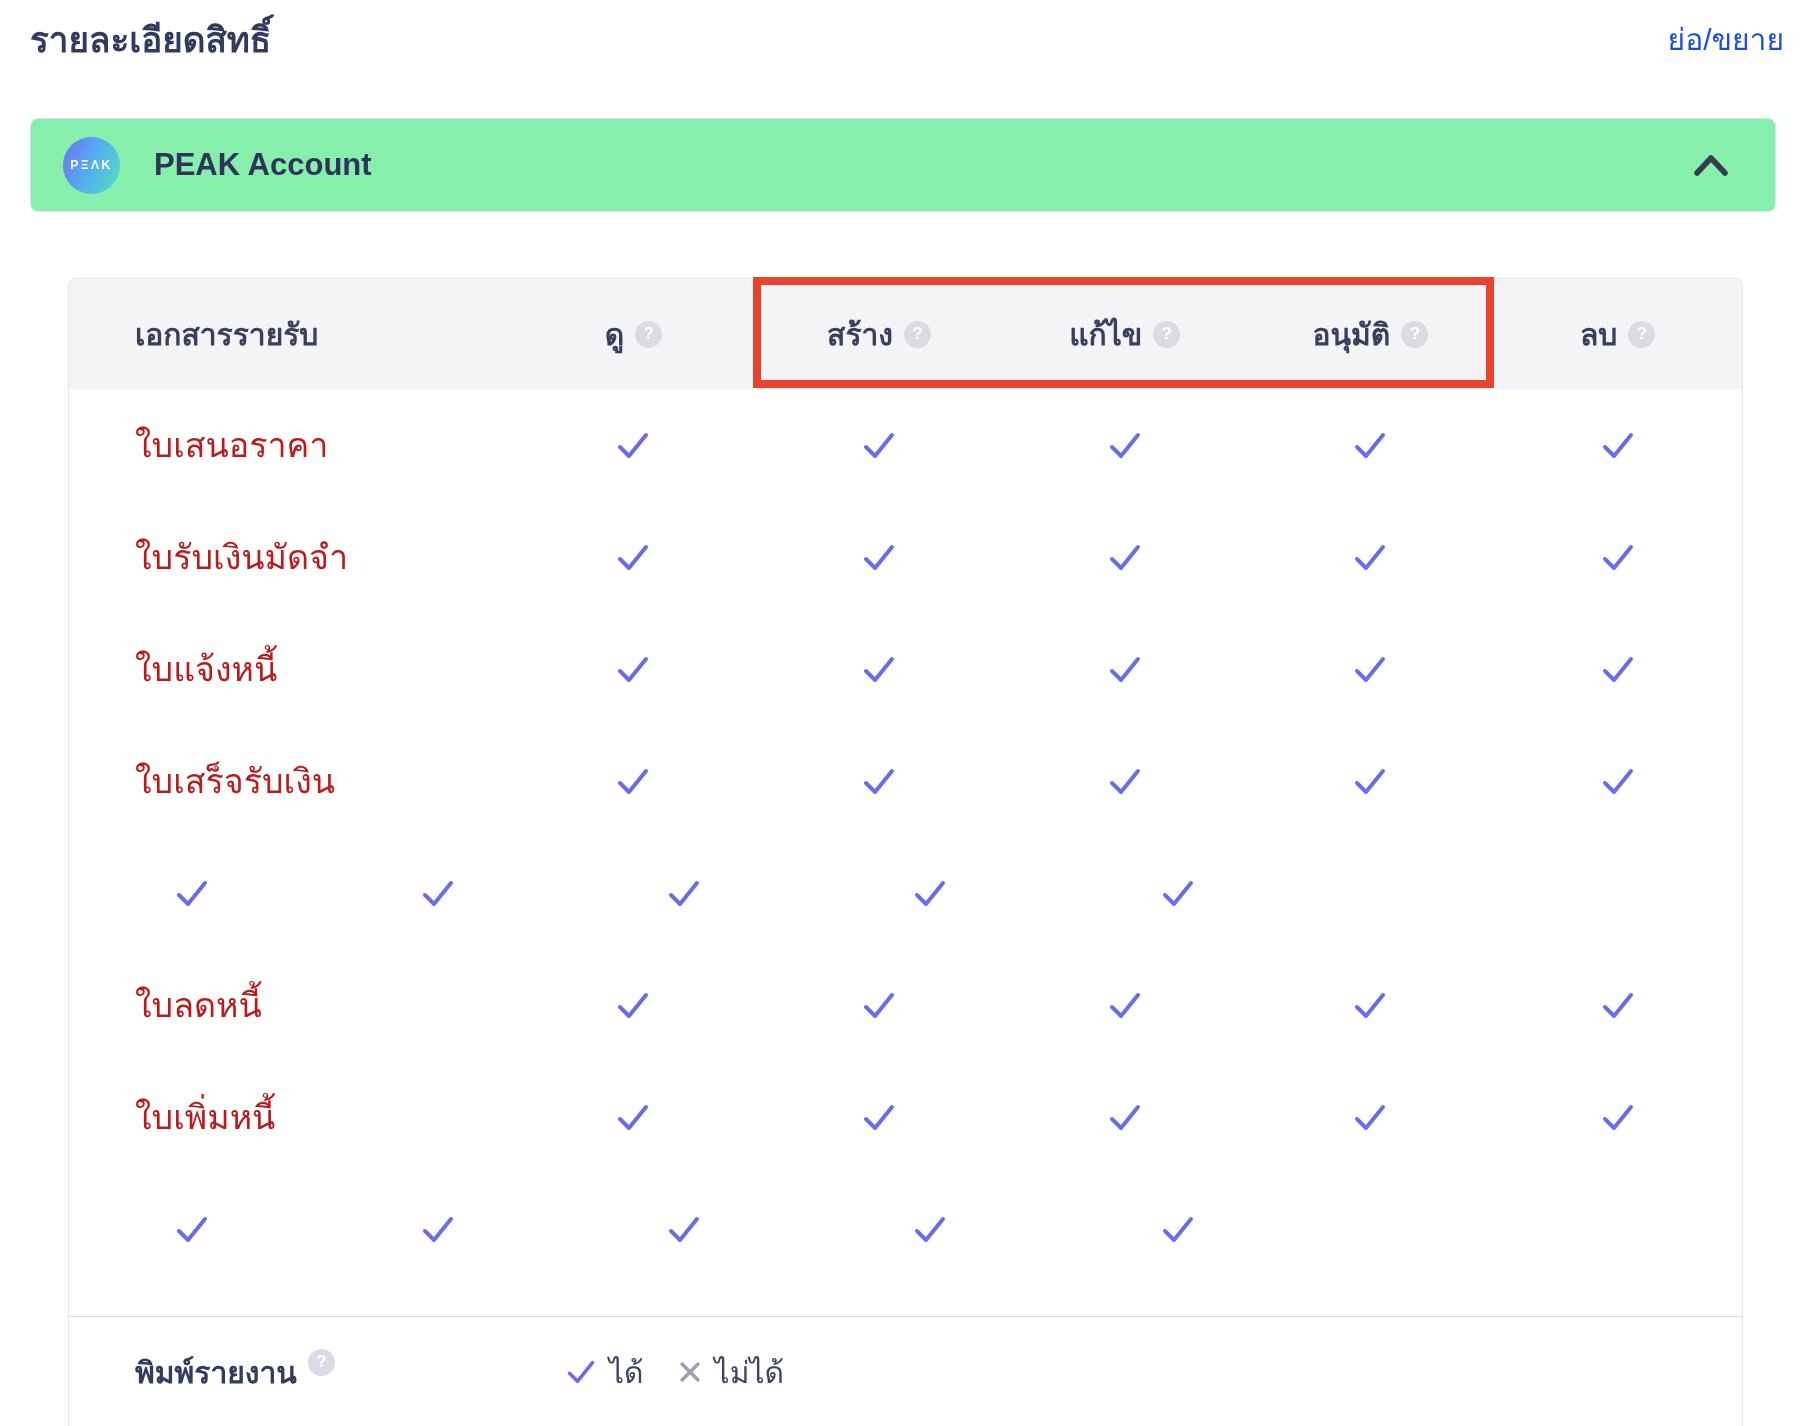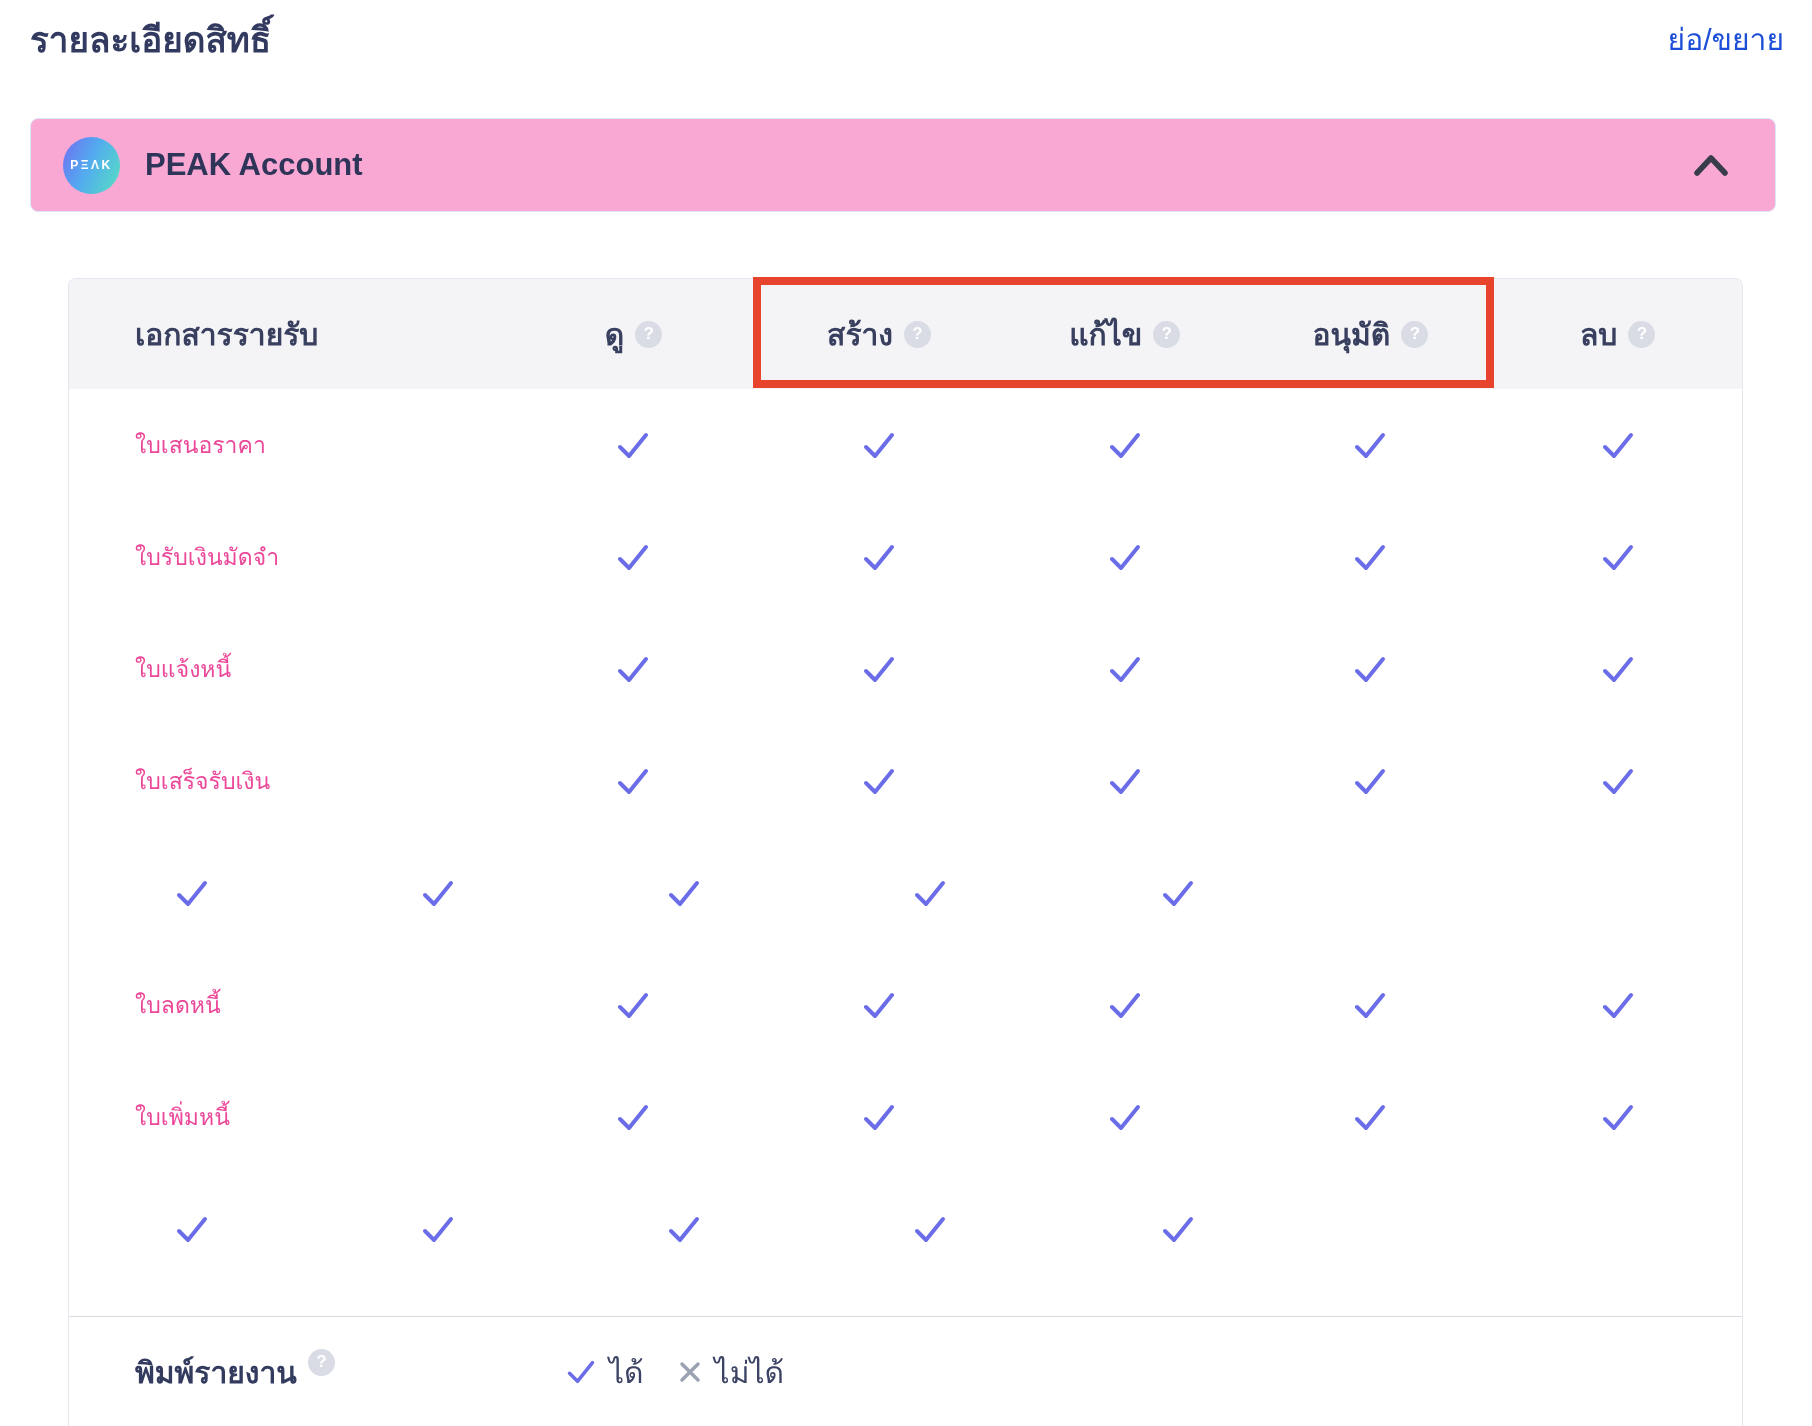--- a/index.html
+++ b/index.html
@@ -14,46 +14,46 @@
   .page-title {
     position:absolute; left:30px; top:12px;
     font-size:35px; font-weight:700; color:#323a60;
   }
   .toggle-link {
     position:absolute; right:28px; top:16px;
     font-size:30px; color:#1d4ed8; cursor:pointer; text-decoration:none;
   }
   .section-bar {
     position:absolute; left:30px; top:118px; width:1746px; height:94px;
-    background:#f9a8d4; border:1px solid #dbe7f8; border-radius:8px;
+    background:#86efac; border:1px solid #dbe7f8; border-radius:8px;
     display:flex; align-items:center; padding:0 46px 0 32px; cursor:pointer;
   }
   .peak-logo {
     width:57px; height:57px; border-radius:50%;
     background:linear-gradient(115deg,#6d74f1 5%,#53aaf0 45%,#55dcc4 95%);
     display:flex; align-items:center; justify-content:center;
     color:#ffffff; font-size:12px; font-weight:700; letter-spacing:2.5px;
     flex:0 0 auto;
   }
   .section-name {
-    margin-left:25px; font-size:31px; font-weight:700; color:#2e3558;
+    margin-left:34px; font-size:31px; font-weight:700; color:#2e3558;
   }
   .section-chevron { margin-left:auto; display:flex; align-items:center; }
 
   .table-card {
     position:absolute; left:68px; top:278px; width:1675px; height:1148px;
     background:#ffffff; border:1px solid #e5e6ed; border-bottom:none;
     border-radius:8px 8px 0 0; overflow:hidden;
   }
   .thead { height:110px; background:#f4f4f7; display:flex; align-items:center; }
   .col-label { width:442px; padding-left:66px; display:flex; align-items:flex-start; }
   .col-perm  { width:246px; display:flex; align-items:center; justify-content:center; }
   .col-perm.last { width:249px; }
   .th-text { font-size:30px; font-weight:700; color:#39405f; }
-  .row-label-text { font-size:23px; color:#ec4899; }
+  .row-label-text { font-size:34px; color:#b91c1c; }
   .help-icon {
     width:27px; height:27px; border-radius:50%; background:#d9dbe5;
     color:#ffffff; font-size:17px; font-weight:700;
     display:flex; align-items:center; justify-content:center;
     margin-left:11px; flex:0 0 auto; cursor:pointer;
   }
   .tbody { padding-bottom:31px; }
   .trow { height:112px; display:flex; align-items:center; }
   .divider { border-top:1px solid #d9dbe3; }
   .tfoot { height:110px; display:flex; align-items:center; position:relative; }

